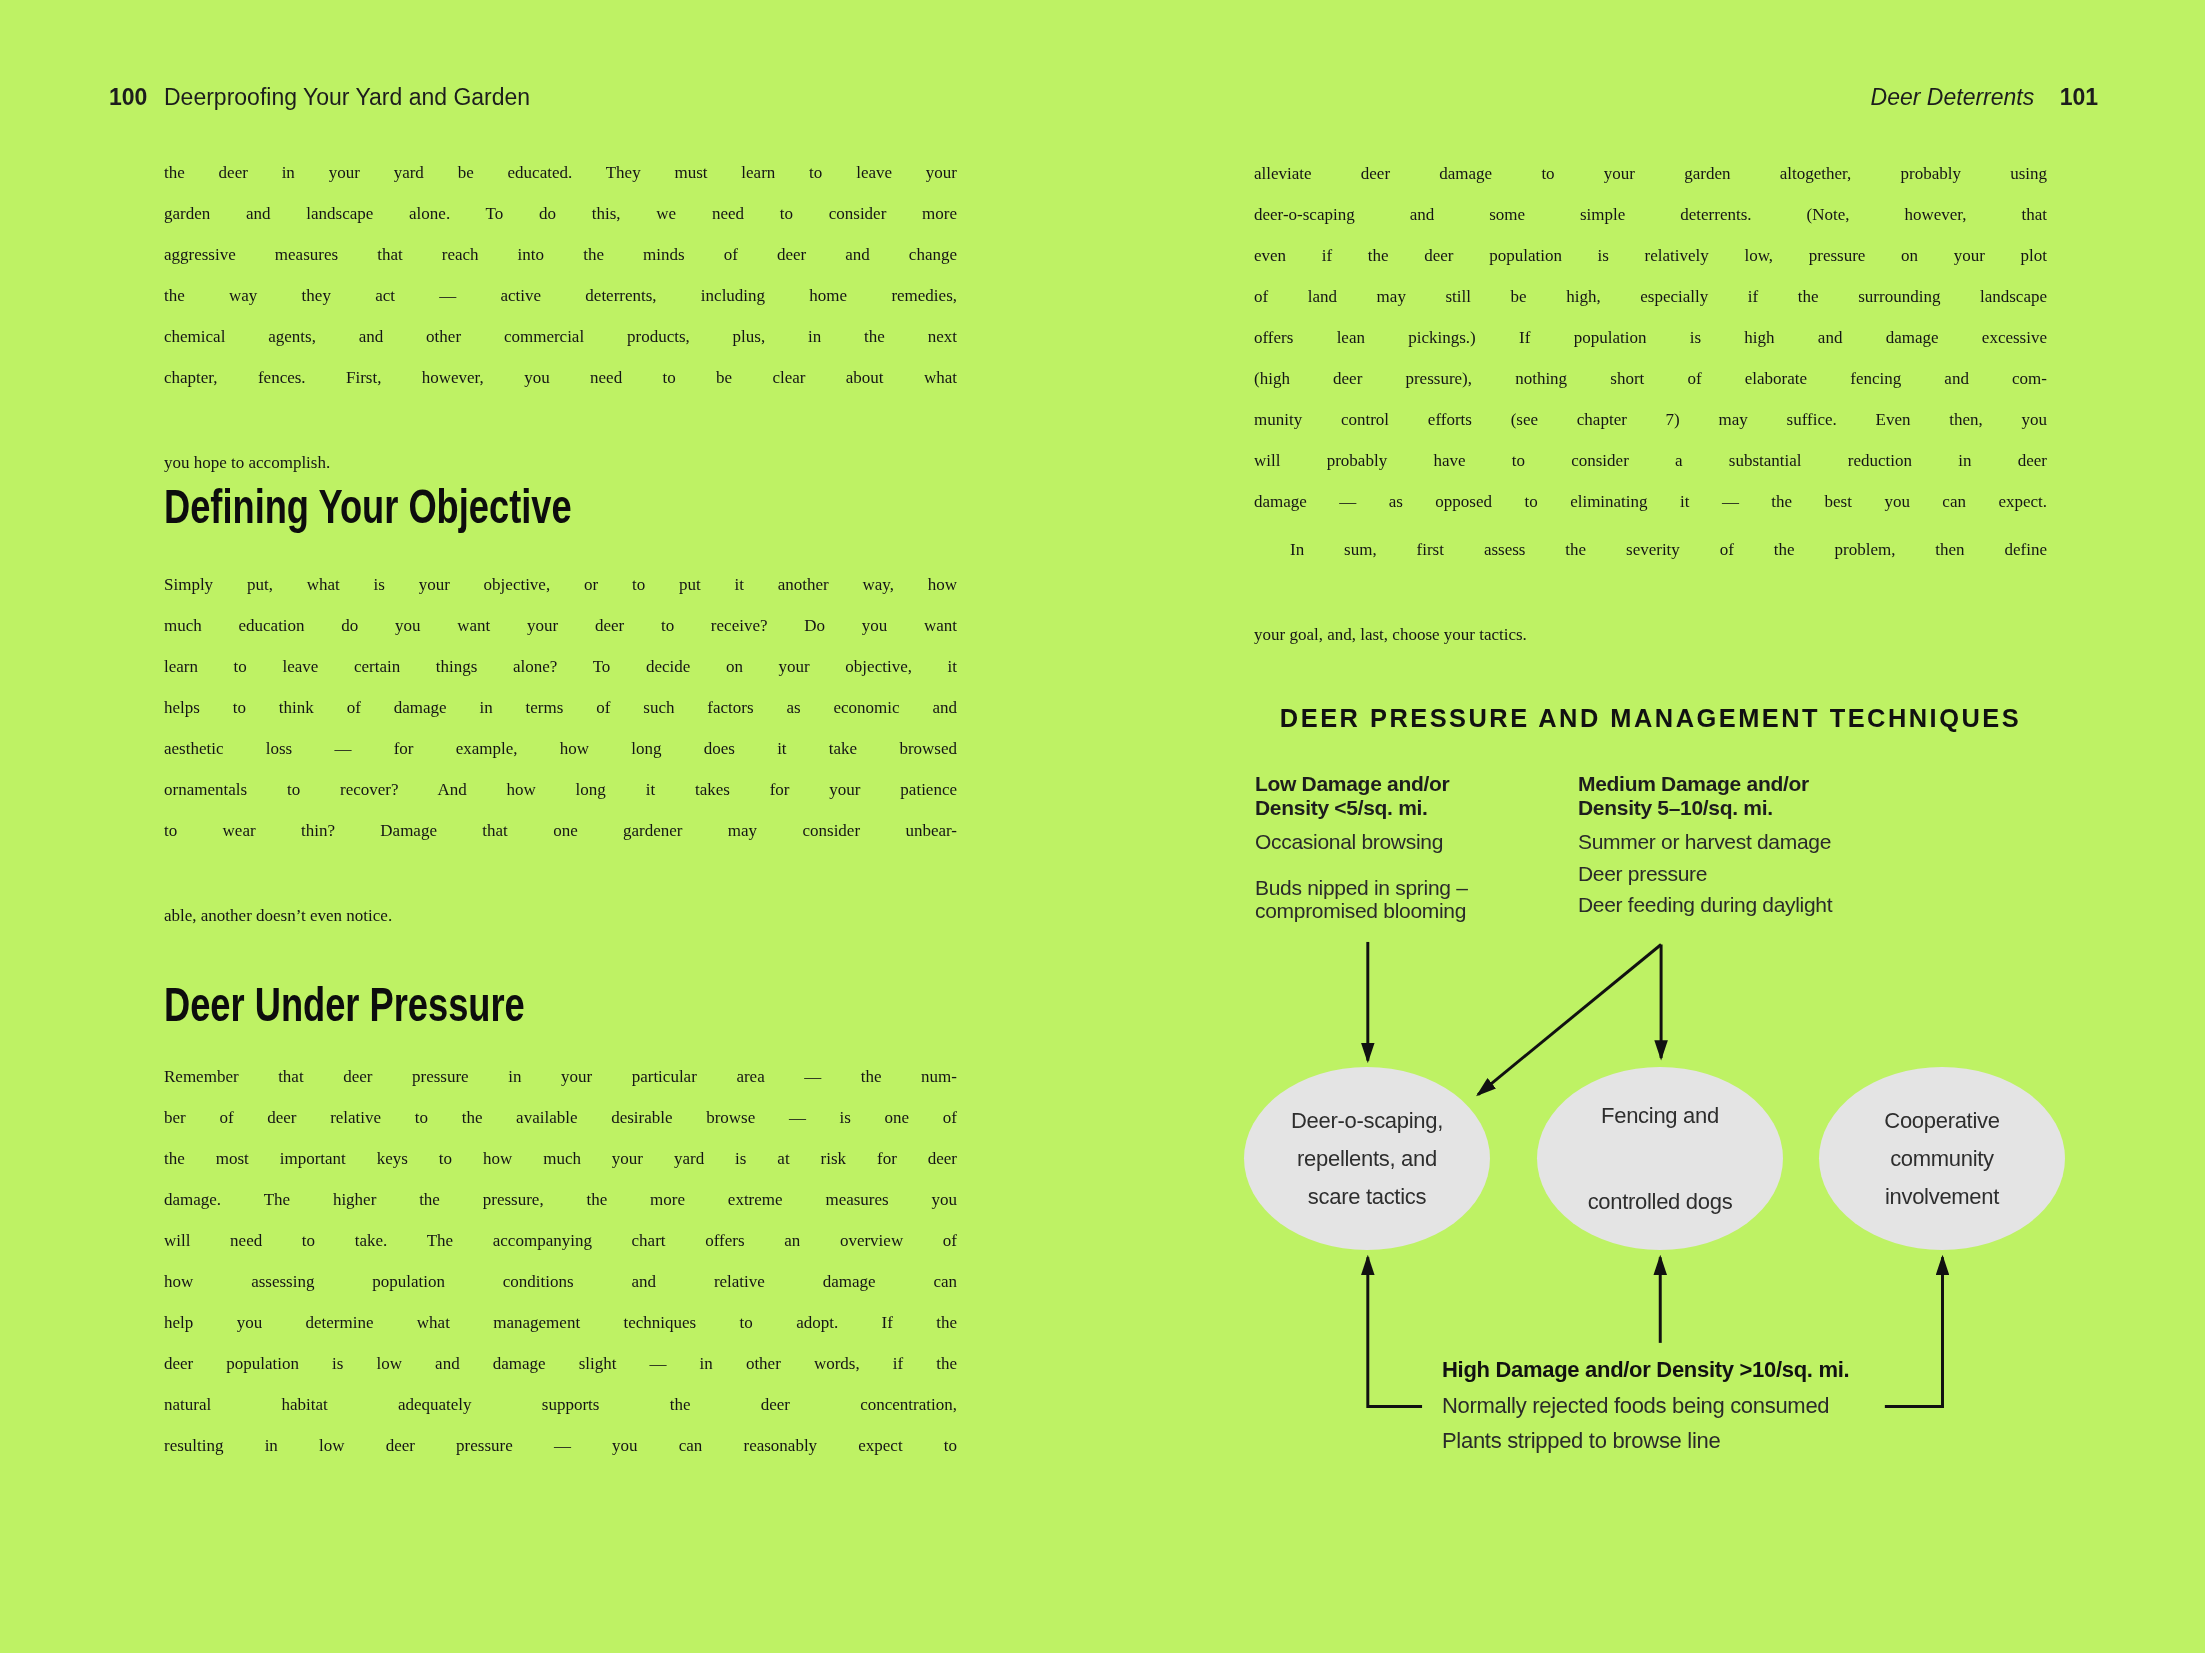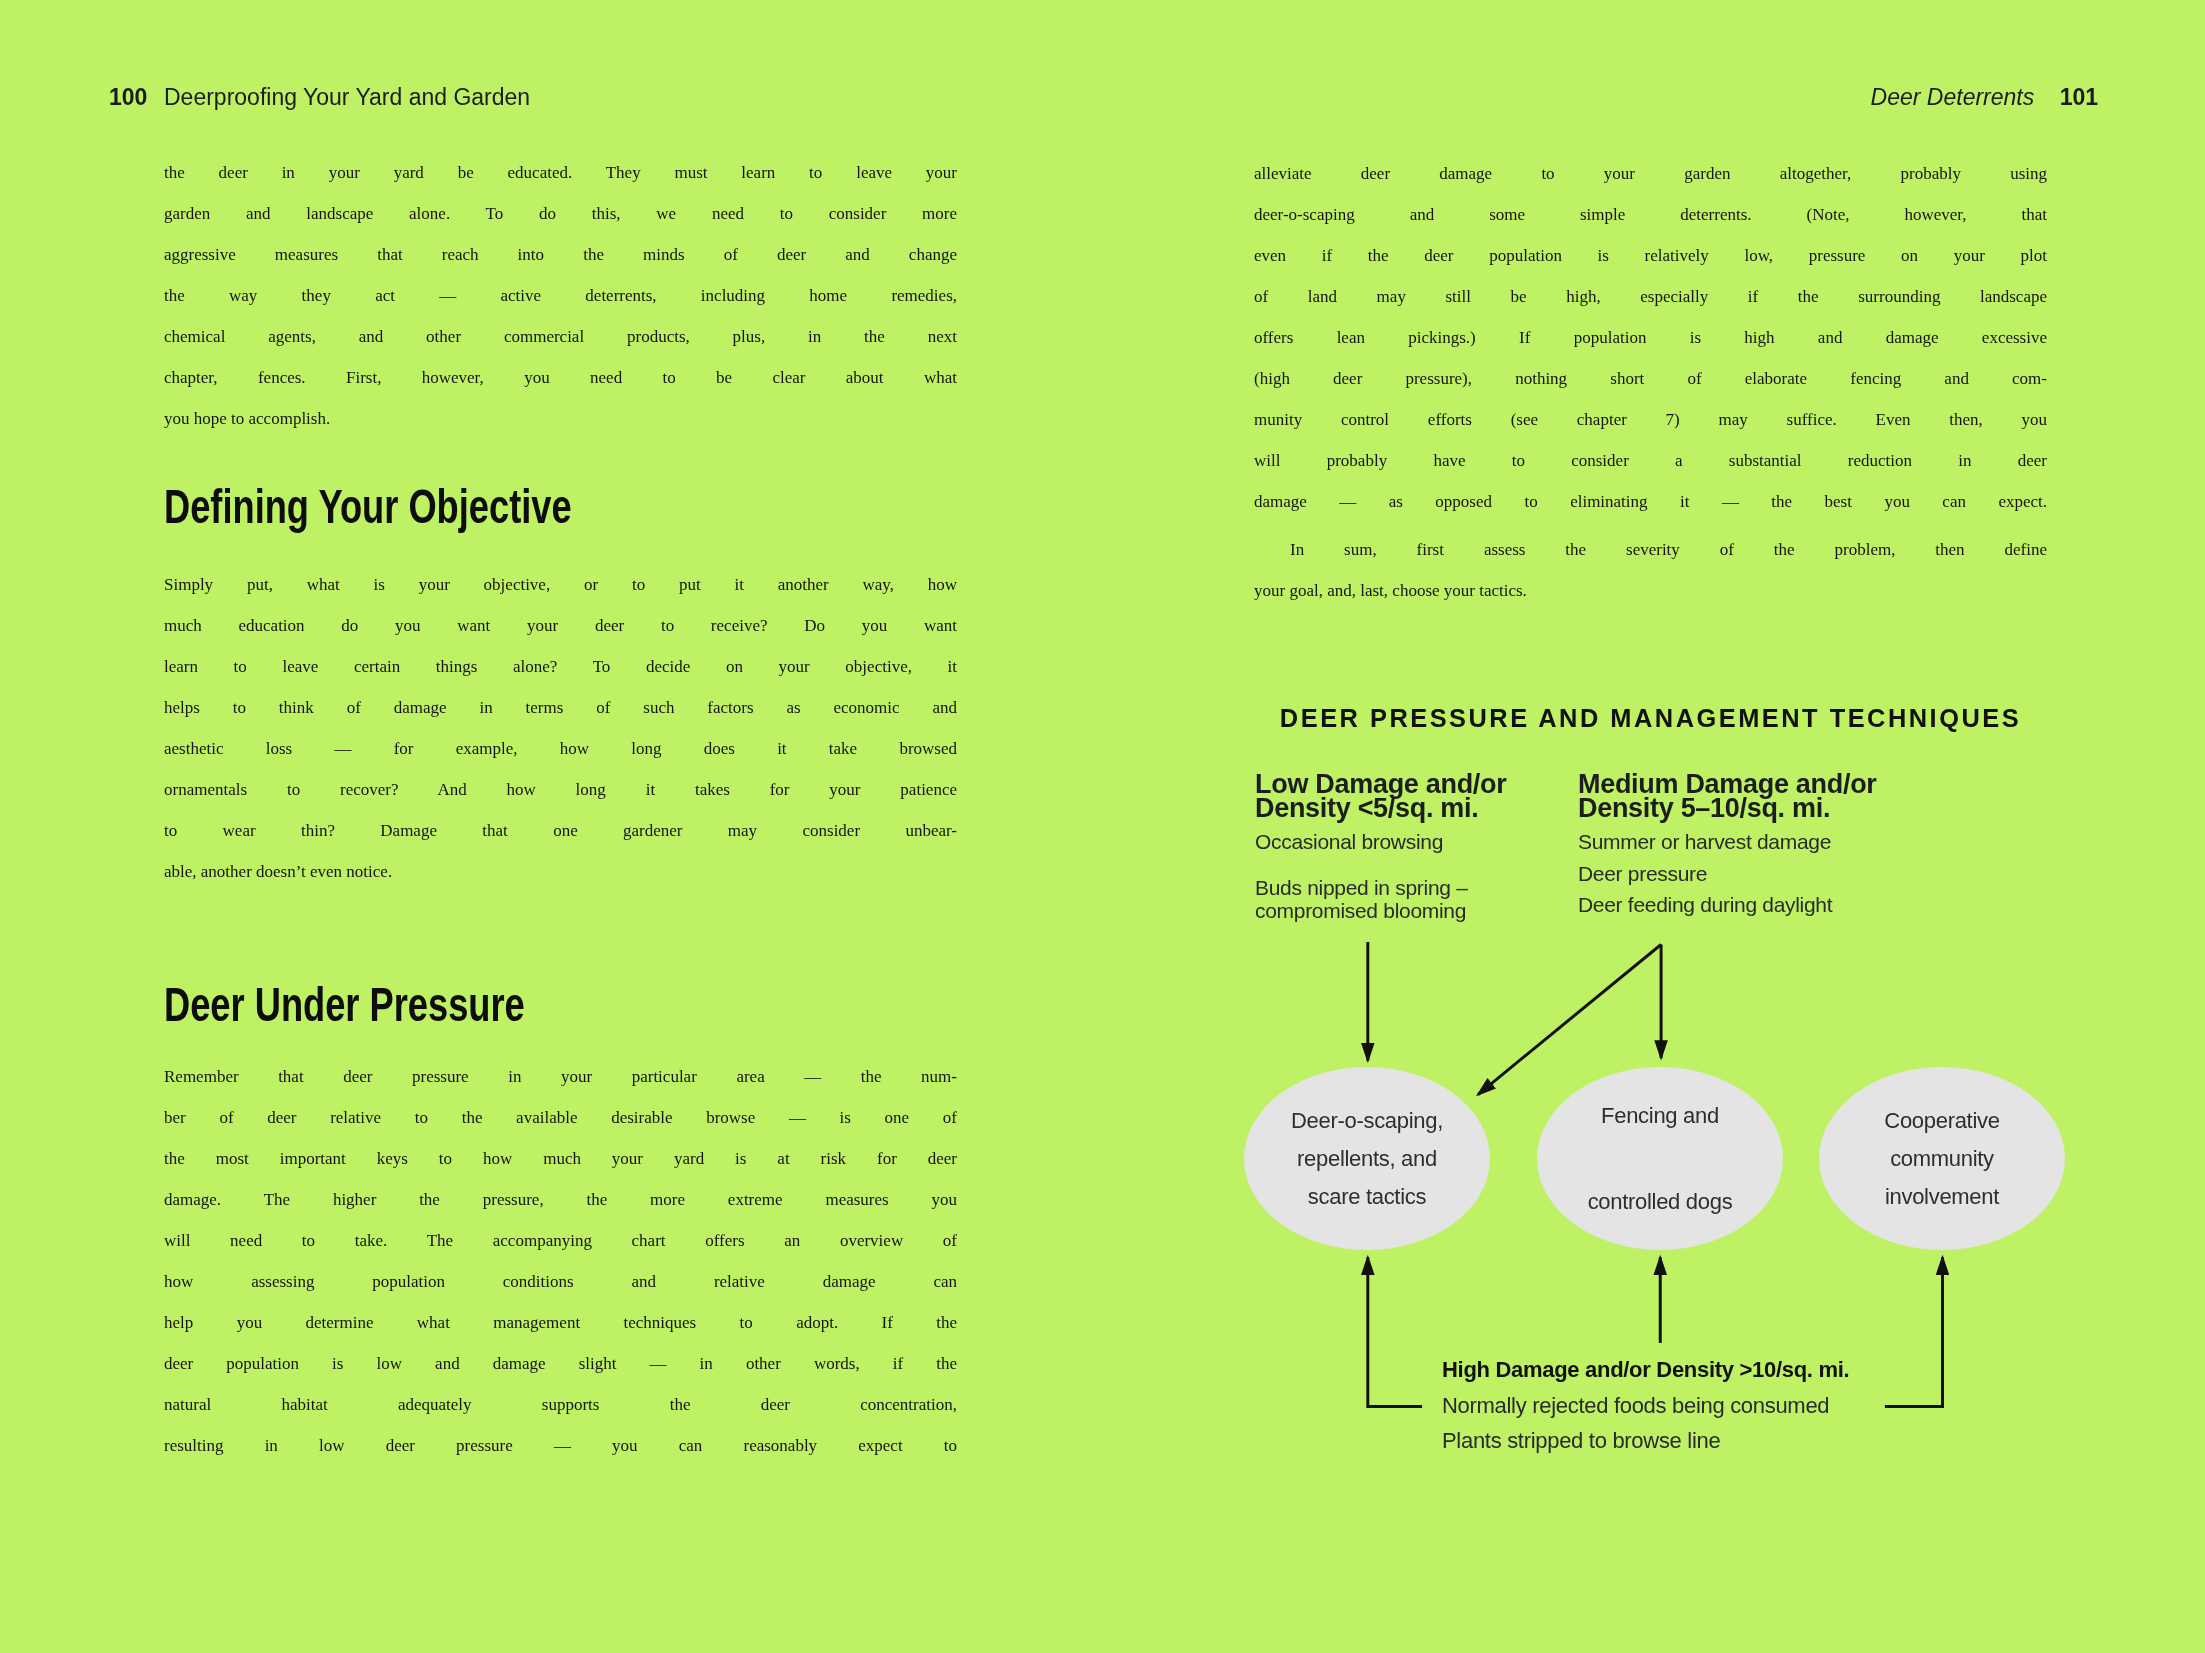--- a/index.html
+++ b/index.html
@@ -12,33 +12,33 @@
   .folio{font-weight:700;}
   .rh-title{font-weight:400;}
   .rh-italic{font-style:italic;}
   .rh-right{right:107px;text-align:right;}
   .rh-gap{display:inline-block;width:25.4px;}
 
   
   .para{position:absolute;width:793px;}
   .bline{height:41px;line-height:41px;font-size:17px;color:#151515;
          text-align:justify;text-align-last:justify;white-space:normal;}
-  .bline.unjust{text-align-last:left;}
+  .bline.unjust{text-align-last:left;margin-top:44px;}
 
   
   .bighead{position:absolute;left:164px;font-family:"Liberation Sans",sans-serif;
            font-weight:700;font-size:49px;line-height:49px;color:#0d0d0d;
            transform:scaleX(0.74);transform-origin:0 50%;white-space:nowrap;letter-spacing:0;}
 
   
   .dg-title{position:absolute;left:1254px;top:704px;width:793px;text-align:center;
             font-family:"Liberation Sans",sans-serif;font-weight:700;font-size:25.4px;
             letter-spacing:2.5px;color:#111;white-space:nowrap;}
   .dg{font-family:"Liberation Sans",sans-serif;color:#1d1d1d;letter-spacing:-0.3px;}
-  .dg-colhead{position:absolute;font-weight:700;font-size:27px;line-height:24px;white-space:nowrap;}
+  .dg-colhead{position:absolute;font-weight:700;font-size:21px;line-height:24px;white-space:nowrap;}
   .dg-item{position:absolute;font-size:21px;line-height:23px;font-weight:400;white-space:nowrap;color:#2a2a2a;}
   .ellipse{position:absolute;width:246px;height:183px;border-radius:50%;background:#e4e4e4;
            display:flex;flex-direction:column;align-items:center;justify-content:center;}
   .ellipse .eline{font-family:"Liberation Sans",sans-serif;font-size:22px;line-height:38px;
            color:#2e2e2e;letter-spacing:-0.3px;white-space:nowrap;text-align:center;}
   .dg-highhead{position:absolute;left:1442px;top:1357px;font-weight:700;font-size:22px;line-height:25.4px;white-space:nowrap;color:#111;}
   .dg-highline{position:absolute;left:1442px;font-size:22px;line-height:24px;white-space:nowrap;color:#2a2a2a;}
   .arrows{position:absolute;left:1230px;top:925px;width:891px;height:534px;}
 </style>
 </head>

